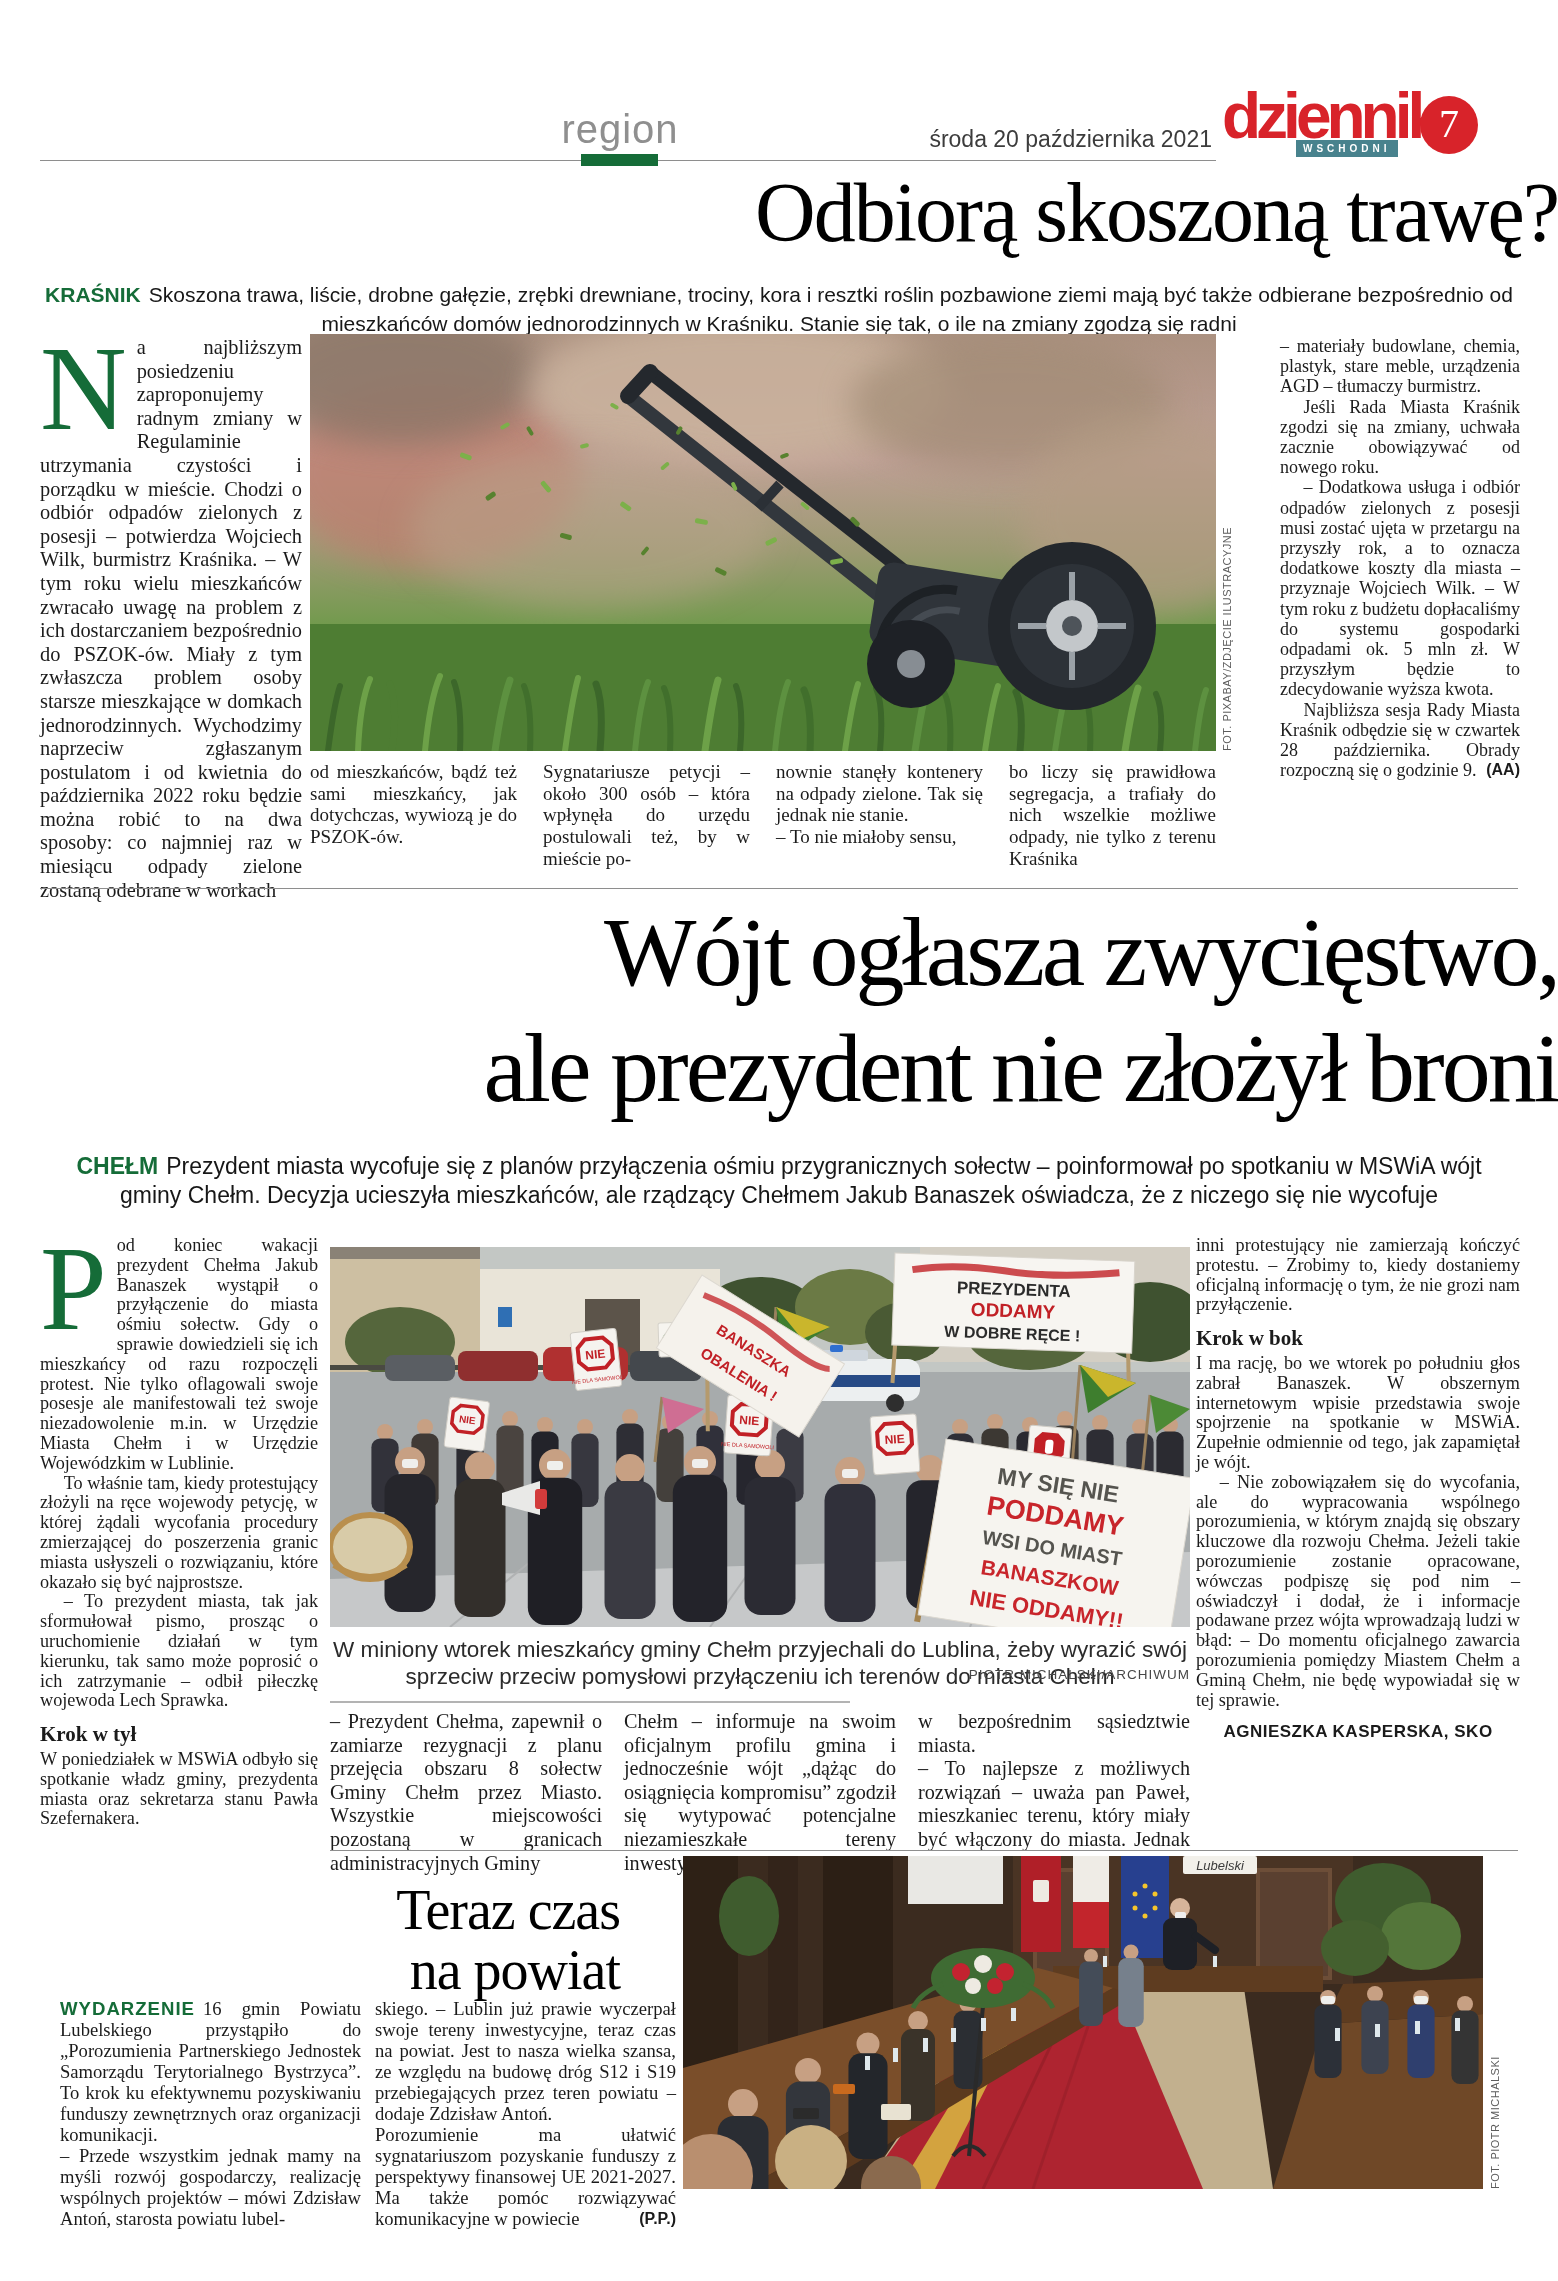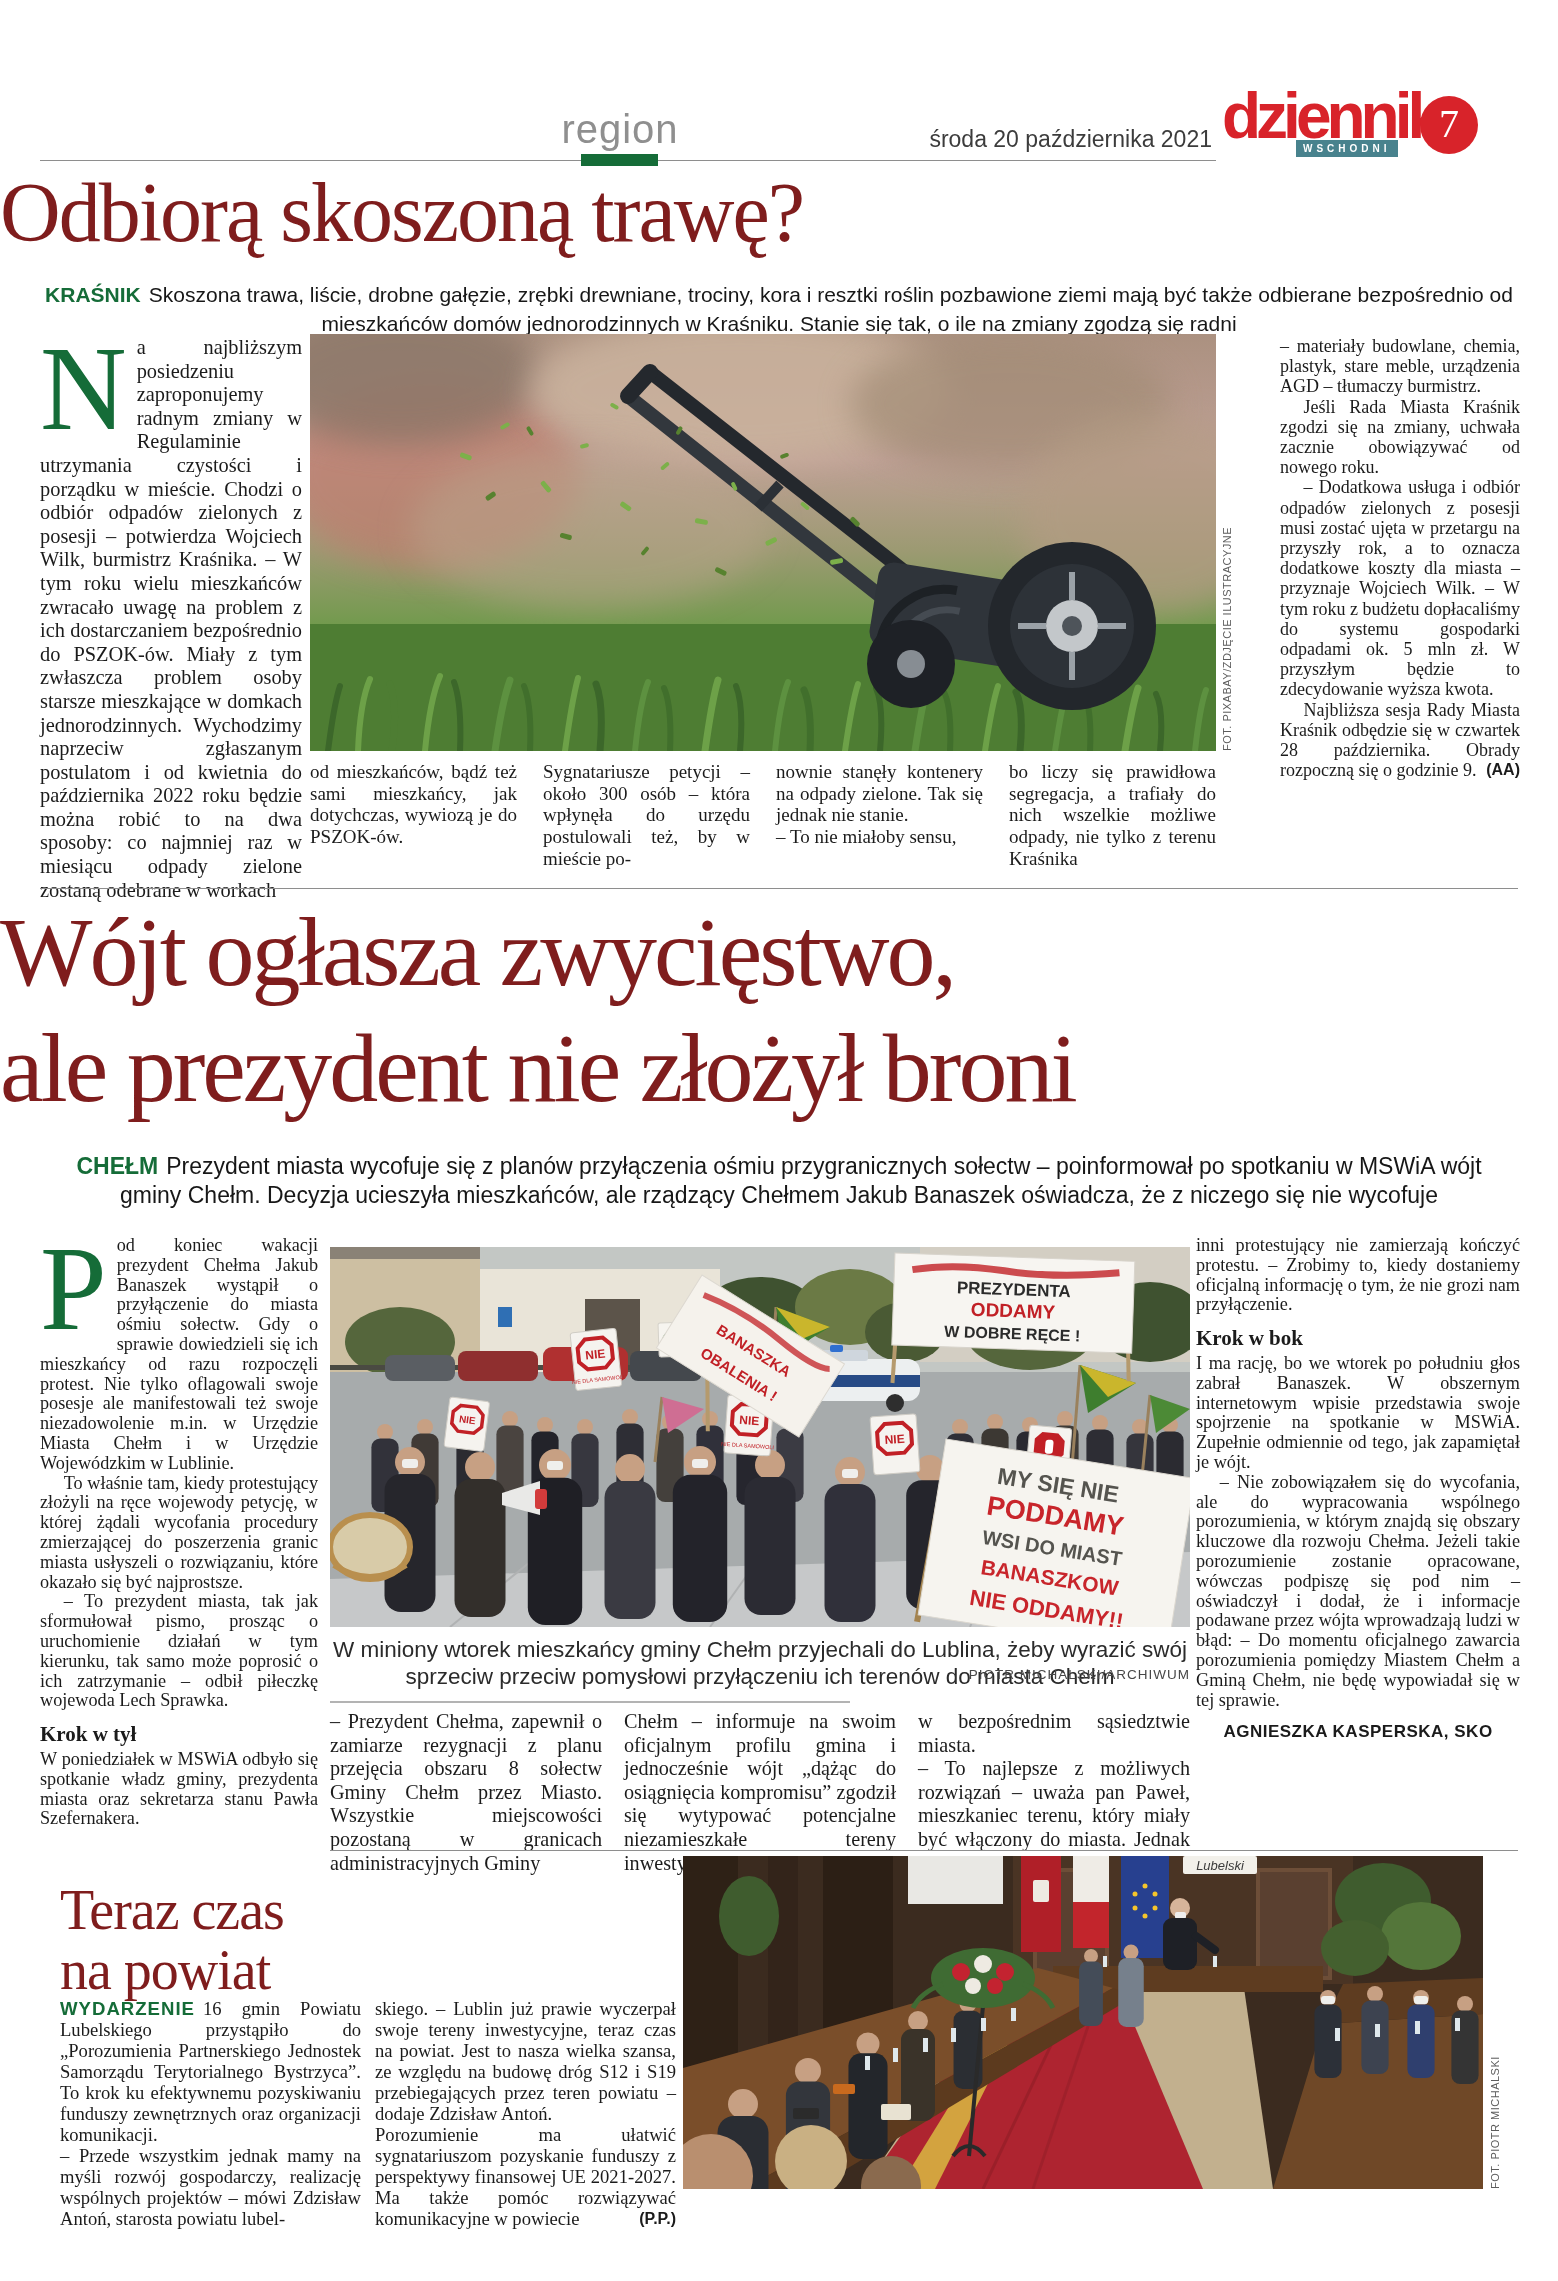--- a/index.html
+++ b/index.html
@@ -9,21 +9,21 @@
   .abs{position:absolute}
   .rule{position:absolute;background:#8e8e8e;height:1px}
   .region-label{font-family:"Liberation Sans",sans-serif;color:#8f8f8f;font-size:40px;letter-spacing:1px;text-align:center}
   .green-block{position:absolute;background:#156c38}
   .date{font-family:"Liberation Sans",sans-serif;font-size:23px;color:#3c3c3c;text-align:right}
   .logo-main{font-family:"Liberation Sans",sans-serif;font-weight:bold;color:#d8232a;font-size:64px;letter-spacing:-5px;line-height:1}
   .logo-sub{position:absolute;left:74px;top:56px;background:#48828d;color:#fff;
             font-family:"Liberation Sans",sans-serif;font-size:10px;font-weight:bold;letter-spacing:4px;padding:3px 7px}
   .page-circle{position:absolute;width:58px;height:58px;border-radius:50%;background:#d8232a;color:#fff;
                font-family:"Liberation Serif",serif;font-size:40px;text-align:center;line-height:56px}
-  .headline{position:absolute;left:0;width:1558px;text-align:left;color:#7f1d1d;letter-spacing:-2px;font-weight:normal}
+  .headline{position:absolute;left:0;width:1558px;text-align:right;color:#000000;letter-spacing:-2px;font-weight:normal}
   .lead{position:absolute;font-family:"Liberation Sans",sans-serif;text-align:center;color:#171717}
   .tag{color:#156c38;font-weight:bold;font-family:"Liberation Sans",sans-serif;margin-right:8px}
   .bodycol{position:absolute;text-align:justify}
   .bodycol p{margin:0;text-indent:1.3em}
   .bodycol p.first{text-indent:0}
   .dropcap{float:left;color:#156c38;font-size:120px;line-height:.78;margin:6px 10px 0 0}
   .subhead{font-family:"Liberation Serif",serif;font-weight:bold;font-size:21px;margin:14px 0 5px;text-indent:0}
   .pullup{margin-top:-20px;text-align:right;font-family:"Liberation Sans",sans-serif;font-weight:bold;font-size:16px;text-indent:0}
   .byline-block{text-align:center;font-family:"Liberation Sans",sans-serif;font-weight:bold;font-size:17px;letter-spacing:.5px;margin-top:12px}
   .caption{position:absolute;font-family:"Liberation Sans",sans-serif;font-size:22.5px;line-height:27px;color:#2b2b2b;text-align:center}

